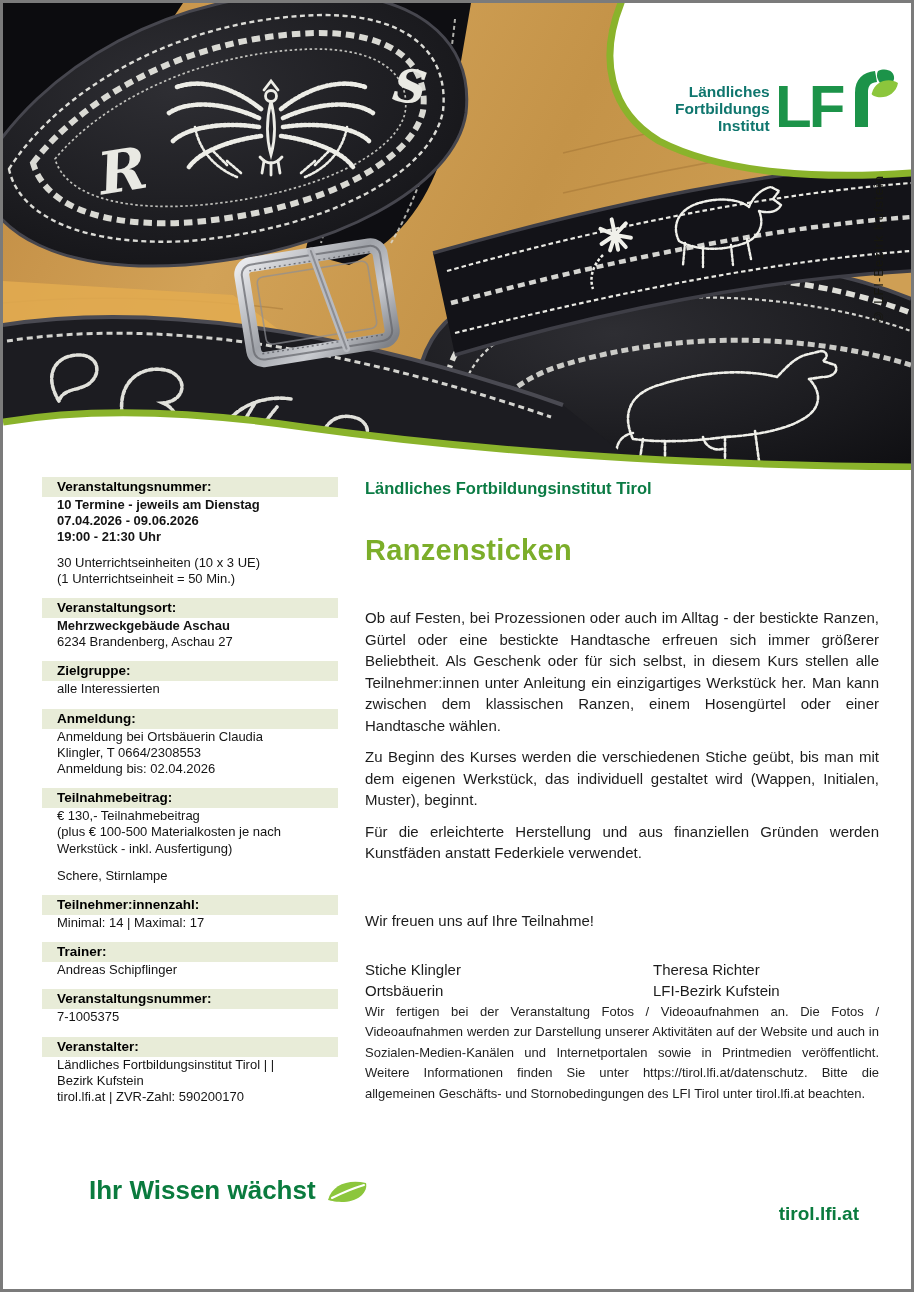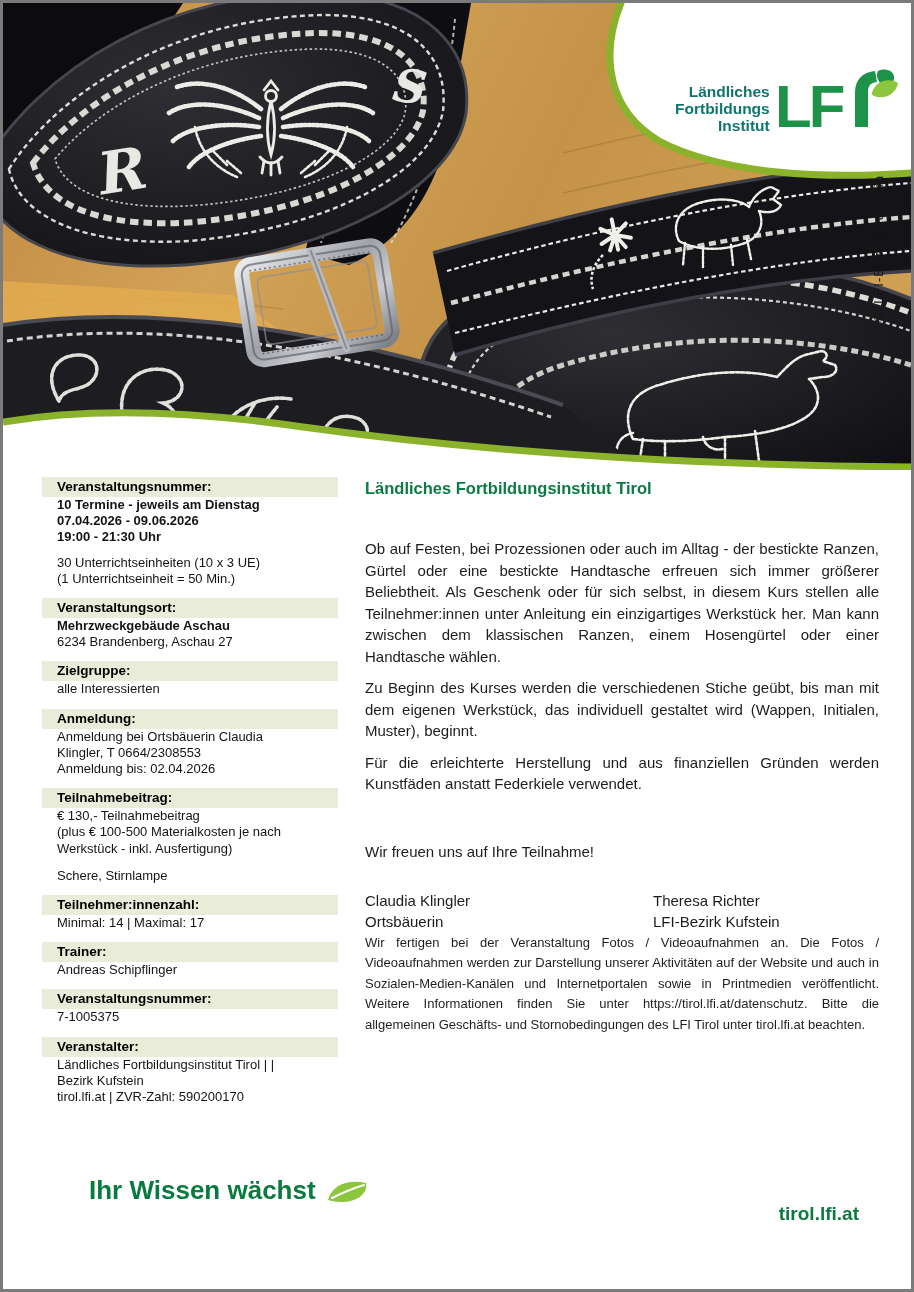--- a/index.html
+++ b/index.html
@@ -280,32 +280,33 @@
       <div class="sec-body">
           <div class="line">Ländliches Fortbildungsinstitut Tirol | |</div>
           <div class="line">Bezirk Kufstein</div>
           <div class="line">tirol.lfi.at | ZVR-Zahl: 590200170</div>
         </div>
     </section>
   </aside>
 
   <main class="main">
     <div class="kicker">Ländliches Fortbildungsinstitut Tirol</div>
+    <h1 class="title">Ranzensticken</h1>
 
     <div class="paras">
       <p class="para">Ob auf Festen, bei Prozessionen oder auch im Alltag - der bestickte Ranzen, Gürtel oder eine bestickte Handtasche erfreuen sich immer größerer Beliebtheit. Als Geschenk oder für sich selbst, in diesem Kurs stellen alle Teilnehmer:innen unter Anleitung ein einzigartiges Werkstück her. Man kann zwischen dem klassischen Ranzen, einem Hosengürtel oder einer Handtasche wählen.</p>
       <p class="para">Zu Beginn des Kurses werden die verschiedenen Stiche geübt, bis man mit dem eigenen Werkstück, das individuell gestaltet wird (Wappen, Initialen, Muster), beginnt.</p>
       <p class="para">Für die erleichterte Herstellung und aus finanziellen Gründen werden Kunstfäden anstatt Federkiele verwendet.</p>
     </div>
 
     <p class="closing">Wir freuen uns auf Ihre Teilnahme!</p>
 
     <div class="sigs">
       <div>
-        <div>Claudia Klingler</div>
+        <div>Stiche Klingler</div>
         <div>Ortsbäuerin</div>
       </div>
       <div>
         <div>Theresa Richter</div>
         <div>LFI-Bezirk Kufstein</div>
       </div>
     </div>
 
     <p class="fineprint">Wir fertigen bei der Veranstaltung Fotos / Videoaufnahmen an. Die Fotos / Videoaufnahmen werden zur Darstellung unserer Aktivitäten auf der Website und auch in Sozialen-Medien-Kanälen und Internetportalen sowie in Printmedien veröffentlicht. Weitere Informationen finden Sie unter https://tirol.lfi.at/datenschutz. Bitte die allgemeinen Geschäfts- und Stornobedingungen des LFI Tirol unter tirol.lfi.at beachten.</p>
   </main>

